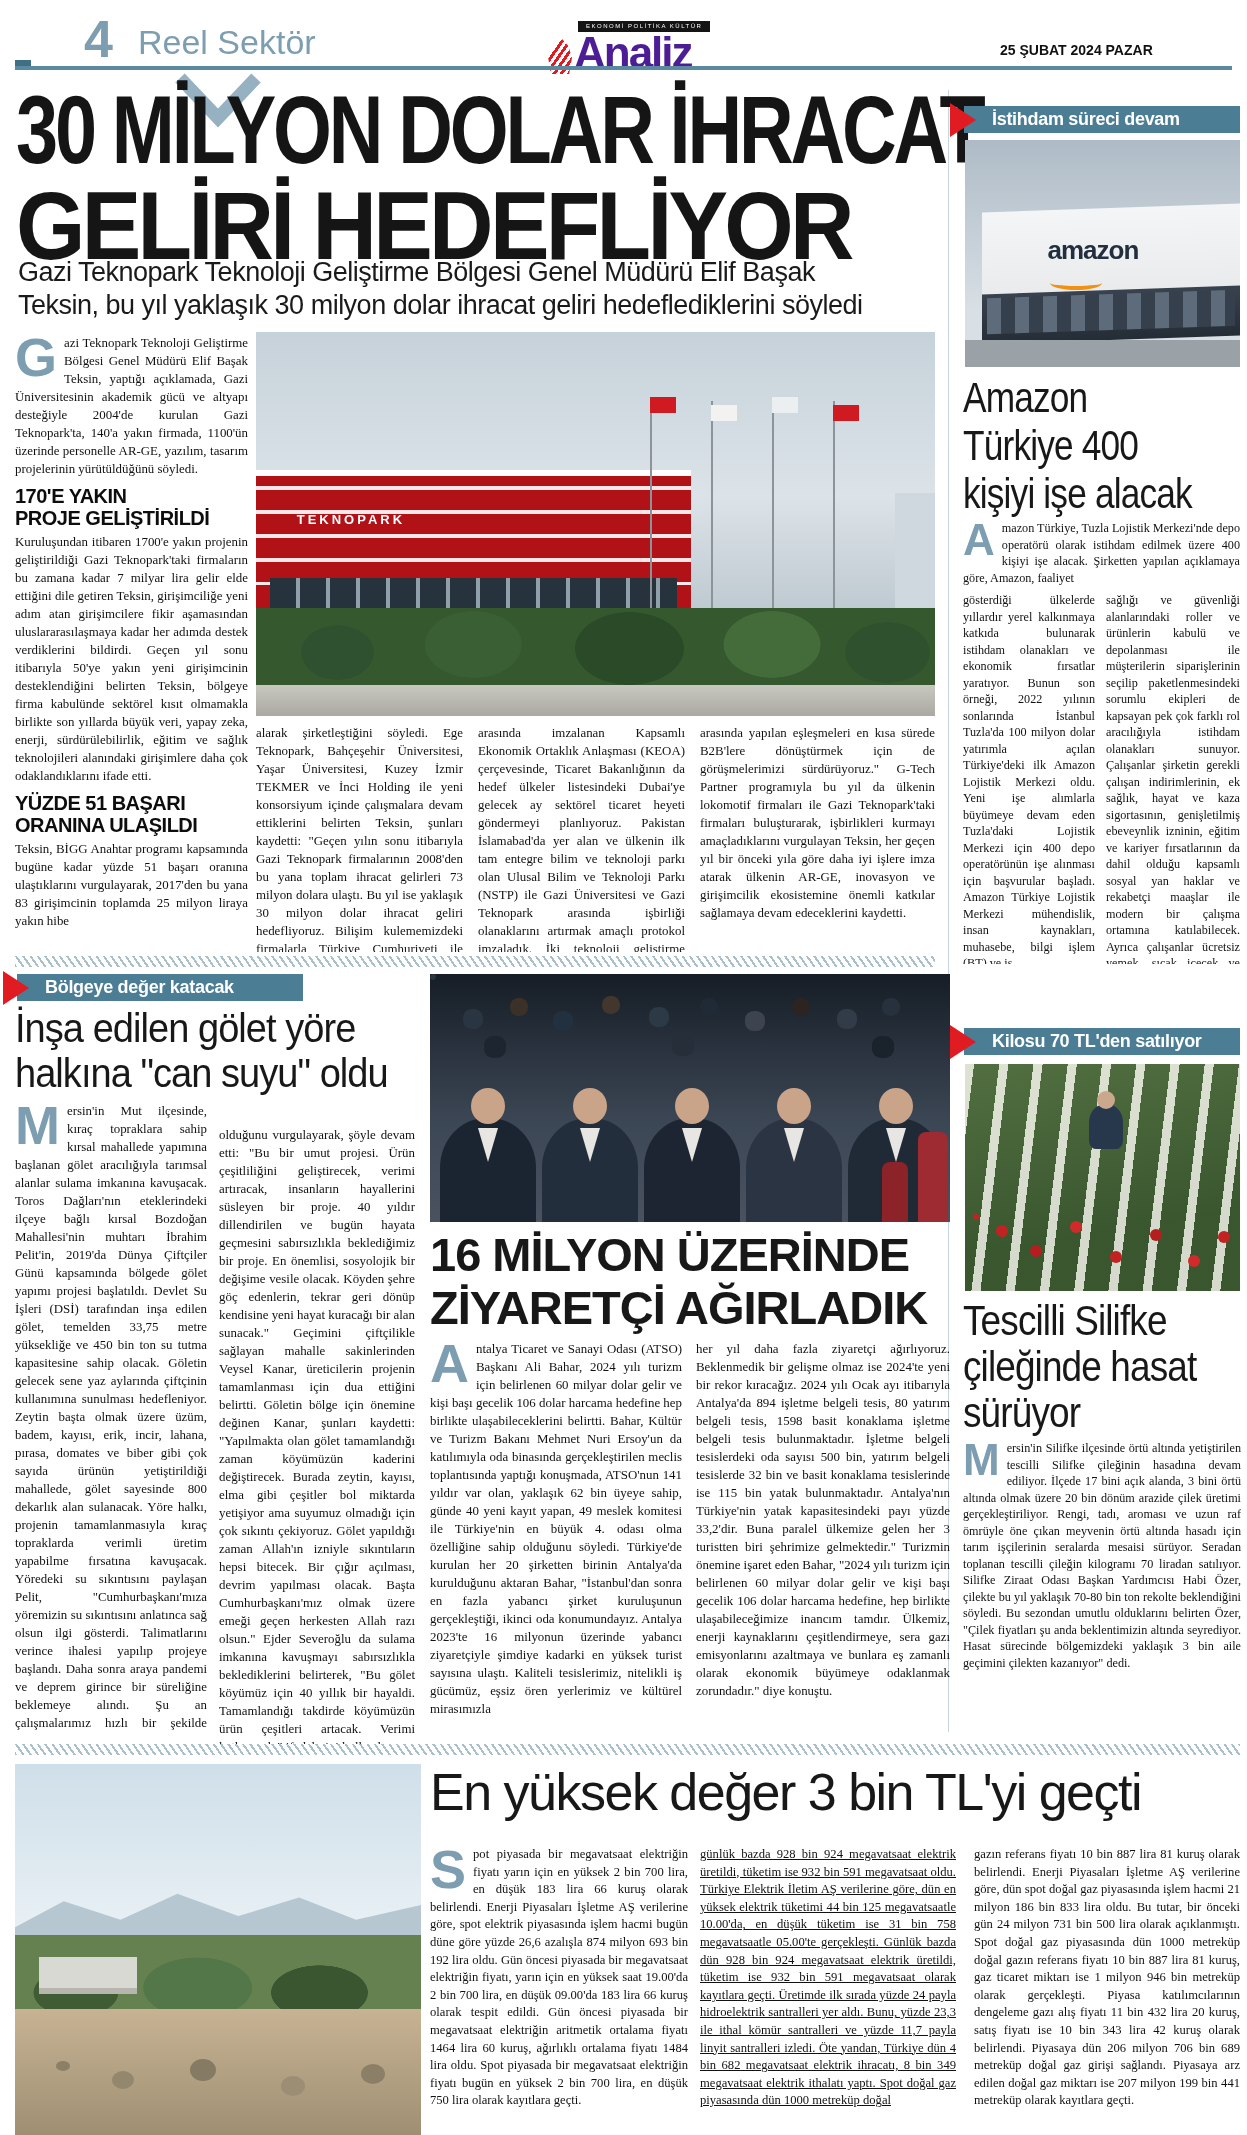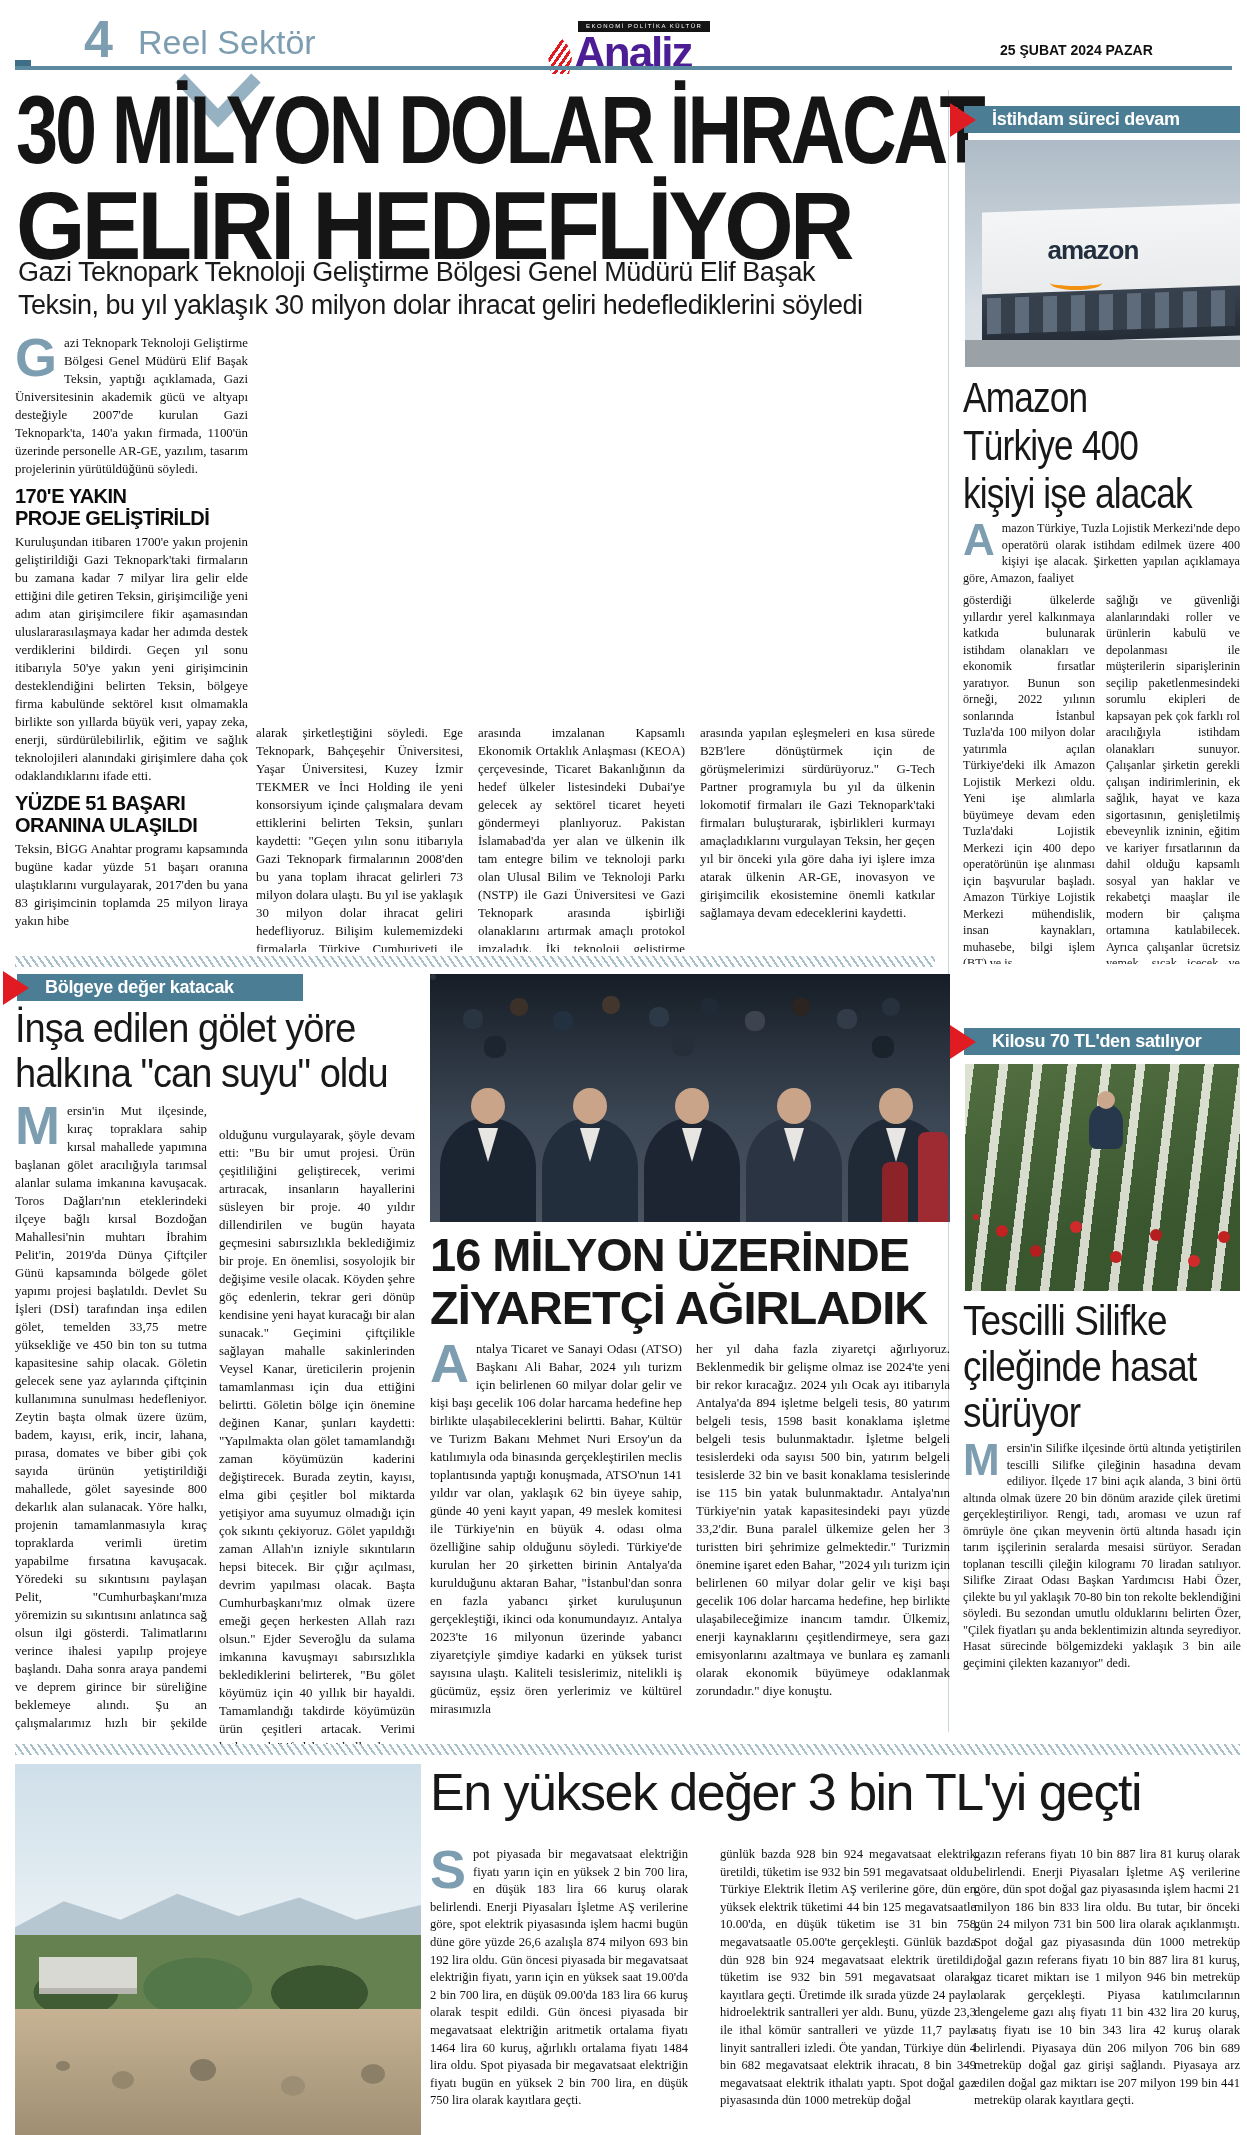--- a/index.html
+++ b/index.html
@@ -133,23 +133,41 @@
   <svg class="abs" style="left:172px;top:72px;" width="92" height="56" viewBox="0 0 92 56">
     <polyline points="8,6 46,46 84,6" fill="none" stroke="#96b1c1" stroke-width="13"></polyline>
   </svg>
   <div class="abs vdiv" style="left:948px;top:90px;width:1px;height:1642px;"></div>
 
   <div class="abs h1line" style="left:16px;top:82px;transform:scaleX(0.78);">30 MİLYON DOLAR İHRACAT</div>
   <div class="abs h1line" style="left:16px;top:178px;transform:scaleX(0.92);">GELİRİ HEDEFLİYOR</div>
   <div class="abs subhead pl" style="left:18px;top:256px;width:922px;">Gazi Teknopark Teknoloji Geliştirme Bölgesi Genel Müdürü Elif Başak
 Teksin, bu yıl yaklaşık 30 milyon dolar ihracat geliri hedeflediklerini söyledi</div>
 
+  <div class="abs photo" style="left:256px;top:332px;width:679px;height:384px;">
+    <div class="tk-sky"></div>
+    <div class="tk-red"></div>
+    <div class="tk-stripes"></div>
+    <div class="tk-win"></div>
+    <div class="tk-glass"></div>
+    <div class="tk-label">TEKNOPARK</div>
+    <div class="tk-pole" style="left:58%;"></div>
+    <div class="tk-pole" style="left:67%;"></div>
+    <div class="tk-pole" style="left:76%;"></div>
+    <div class="tk-pole" style="left:85%;"></div>
+    <div class="tk-flag" style="left:58%;top:17%;background:#d01a22;"></div>
+    <div class="tk-flag" style="left:67%;top:19%;background:#f2f2f0;"></div>
+    <div class="tk-flag" style="left:76%;top:17%;background:#eceff1;"></div>
+    <div class="tk-flag" style="left:85%;top:19%;background:#d01a22;"></div>
+    <div class="tk-trees"></div>
+    <div class="tk-walk"></div>
+  </div>
 
   <div class="abs colbox" style="left:15px;top:334px;width:233px;height:620px;">
-    <p class="body"><span class="dropcap">G</span><span>azi Teknopark Teknoloji Geliştirme Bölgesi Genel Müdürü Elif Başak Teksin, yaptığı açıklamada, Gazi Üniversitesinin akademik gücü ve altyapı desteğiyle 2007'de kurulan Gazi Teknopark'ta, 140'a yakın firmada, 1100'ün üzerinde personelle AR-GE, yazılım, tasarım projelerinin yürütüldüğünü söyledi.</span></p>
+    <p class="body"><span class="dropcap">G</span><span>azi Teknopark Teknoloji Geliştirme Bölgesi Genel Müdürü Elif Başak Teksin, yaptığı açıklamada, Gazi Üniversitesinin akademik gücü ve altyapı desteğiyle 2004'de kurulan Gazi Teknopark'ta, 140'a yakın firmada, 1100'ün üzerinde personelle AR-GE, yazılım, tasarım projelerinin yürütüldüğünü söyledi.</span></p>
     <div class="subh pl">170'E YAKIN
 PROJE GELİŞTİRİLDİ</div>
     <p class="body">Kuruluşundan itibaren 1700'e yakın projenin geliştirildiği Gazi Teknopark'taki firmaların bu zamana kadar 7 milyar lira gelir elde ettiğini dile getiren Teksin, girişimciliğe yeni adım atan girişimcilere fikir aşamasından uluslararasılaşmaya kadar her adımda destek verdiklerini bildirdi. Geçen yıl sonu itibarıyla 50'ye yakın yeni girişimcinin desteklendiğini belirten Teksin, bölgeye firma kabulünde sektörel kısıt olmamakla birlikte son yıllarda büyük veri, yapay zeka, enerji, sürdürülebilirlik, eğitim ve sağlık teknolojileri alanındaki girişimlere daha çok odaklandıklarını ifade etti.</p>
     <div class="subh pl">YÜZDE 51 BAŞARI
 ORANINA ULAŞILDI</div>
     <p class="body">Teksin, BİGG Anahtar programı kapsamında bugüne kadar yüzde 51 başarı oranına ulaştıklarını vurgulayarak, 2017'den bu yana 83 girişimcinin toplamda 25 milyon liraya yakın hibe</p>
   </div>
   <div class="abs colbox" style="left:256px;top:724px;width:207px;height:228px;">
     <p class="body">alarak şirketleştiğini söyledi. Ege Teknopark, Bahçeşehir Üniversitesi, Yaşar Üniversitesi, Kuzey İzmir TEKMER ve İnci Holding ile yeni konsorsiyum içinde çalışmalara devam ettiklerini belirten Teksin, şunları kaydetti: "Geçen yılın sonu itibarıyla Gazi Teknopark firmalarının 2008'den bu yana toplam ihracat gelirleri 73 milyon dolara ulaştı. Bu yıl ise yaklaşık 30 milyon dolar ihracat geliri hedefliyoruz. Bilişim kulememizdeki firmalarla Türkiye Cumhuriyeti ile Birleşik Arap Emirlikleri</p>
   </div>
@@ -260,20 +278,20 @@
     <div class="ls-mtn"></div>
     <div class="ls-green"></div>
     <div class="ls-bldg"></div>
     <div class="ls-dirt"></div>
     <div class="ls-rocks"></div>
   </div>
   <div class="abs sect-head" style="left:430px;top:1762px;width:815px;font-size:52px;line-height:60px;letter-spacing:-1.5px;">En yüksek değer 3 bin TL'yi geçti</div>
   <div class="abs colbox" style="left:430px;top:1846px;width:258px;height:286px;">
     <p class="body" style="font-size:12.6px;line-height:17.6px;"><span class="dropcap">S</span><span>pot piyasada bir megavatsaat elektriğin fiyatı yarın için en yüksek 2 bin 700 lira, en düşük 183 lira 66 kuruş olarak belirlendi. Enerji Piyasaları İşletme AŞ verilerine göre, spot elektrik piyasasında işlem hacmi bugün düne göre yüzde 26,6 azalışla 874 milyon 693 bin 192 lira oldu. Gün öncesi piyasada bir megavatsaat elektriğin fiyatı, yarın için en yüksek saat 19.00'da 2 bin 700 lira, en düşük 09.00'da 183 lira 66 kuruş olarak tespit edildi. Gün öncesi piyasada bir megavatsaat elektriğin aritmetik ortalama fiyatı 1464 lira 60 kuruş, ağırlıklı ortalama fiyatı 1484 lira oldu. Spot piyasada bir megavatsaat elektriğin fiyatı bugün en yüksek 2 bin 700 lira, en düşük 750 lira olarak kayıtlara geçti.</span></p>
   </div>
-  <div class="abs colbox" style="left:720px;top:1846px;width:256px;height:286px;">
+  <div class="abs colbox" style="left:700px;top:1846px;width:256px;height:286px;text-decoration:underline;">
     <p class="body" style="font-size:12.6px;line-height:17.6px;">günlük bazda 928 bin 924 megavatsaat elektrik üretildi, tüketim ise 932 bin 591 megavatsaat oldu. Türkiye Elektrik İletim AŞ verilerine göre, dün en yüksek elektrik tüketimi 44 bin 125 megavatsaatle 10.00'da, en düşük tüketim ise 31 bin 758 megavatsaatle 05.00'te gerçekleşti. Günlük bazda dün 928 bin 924 megavatsaat elektrik üretildi, tüketim ise 932 bin 591 megavatsaat olarak kayıtlara geçti. Üretimde ilk sırada yüzde 24 payla hidroelektrik santralleri yer aldı. Bunu, yüzde 23,3 ile ithal kömür santralleri ve yüzde 11,7 payla linyit santralleri izledi. Öte yandan, Türkiye dün 4 bin 682 megavatsaat elektrik ihracatı, 8 bin 349 megavatsaat elektrik ithalatı yaptı. Spot doğal gaz piyasasında dün 1000 metreküp doğal</p>
   </div>
   <div class="abs colbox" style="left:974px;top:1846px;width:266px;height:286px;">
     <p class="body" style="font-size:12.6px;line-height:17.6px;">gazın referans fiyatı 10 bin 887 lira 81 kuruş olarak belirlendi. Enerji Piyasaları İşletme AŞ verilerine göre, dün spot doğal gaz piyasasında işlem hacmi 21 milyon 186 bin 833 lira oldu. Bu tutar, bir önceki gün 24 milyon 731 bin 500 lira olarak açıklanmıştı. Spot doğal gaz piyasasında dün 1000 metreküp doğal gazın referans fiyatı 10 bin 887 lira 81 kuruş, gaz ticaret miktarı ise 1 milyon 946 bin metreküp olarak gerçekleşti. Piyasa katılımcılarının dengeleme gazı alış fiyatı 11 bin 432 lira 20 kuruş, satış fiyatı ise 10 bin 343 lira 42 kuruş olarak belirlendi. Piyasaya dün 206 milyon 706 bin 689 metreküp doğal gaz girişi sağlandı. Piyasaya arz edilen doğal gaz miktarı ise 207 milyon 199 bin 441 metreküp olarak kayıtlara geçti.</p>
   </div>
 
 </div>
 
 </body></html>

